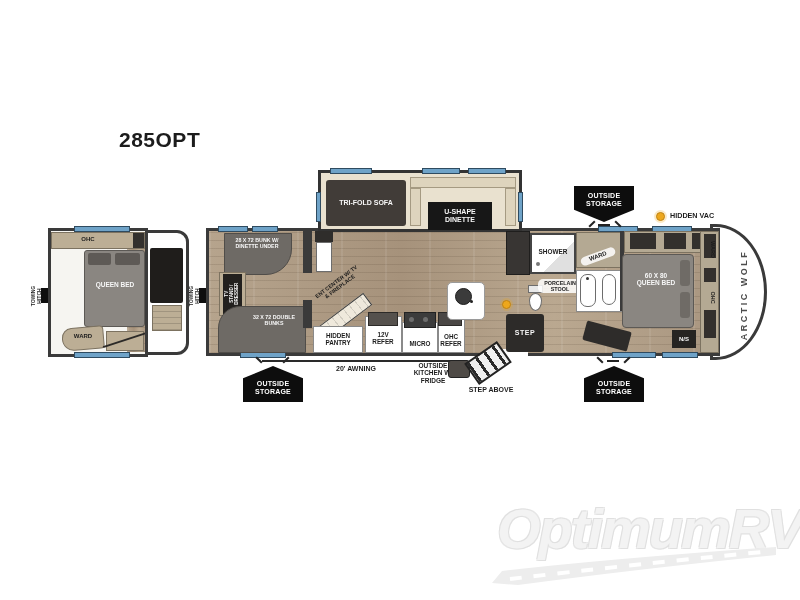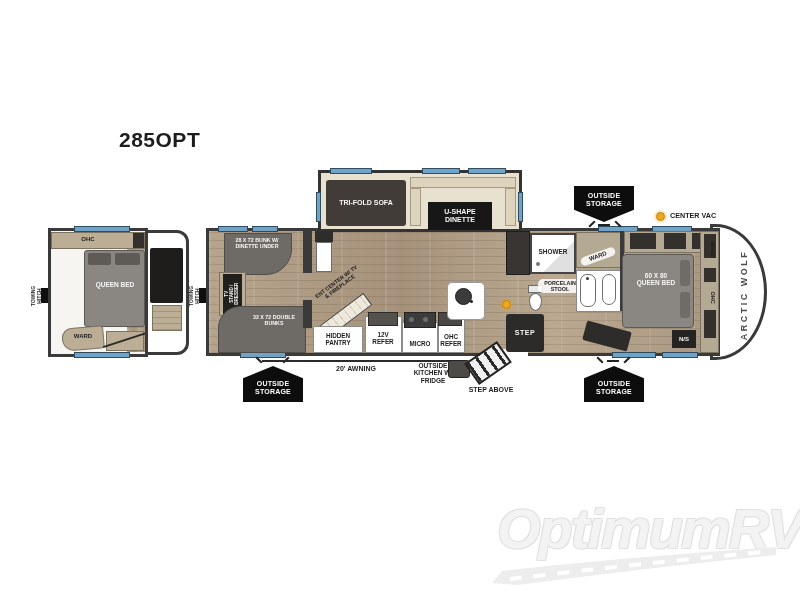--- a/index.html
+++ b/index.html
@@ -188,21 +188,21 @@
   </div>
 
   <div class="abs tan" style="left:700px; top:231px; width:19px; height:122px; background:#b4a993;"></div>
   <div class="abs" style="left:704px; top:234px; width:12px; height:24px; background:#33302d;"></div>
   <div class="abs" style="left:704px; top:268px; width:12px; height:14px; background:#33302d;"></div>
   <div class="abs" style="left:704px; top:310px; width:12px; height:28px; background:#33302d;"></div>
   <div class="lbl" style="left:691px; top:245px; width:40px; height:9px; font-size:5.5px; transform:rotate(90deg);">WARD</div>
   <div class="lbl" style="left:695px; top:293px; width:32px; height:9px; font-size:5.5px; transform:rotate(90deg);">OHC</div>
 
   <div class="vac-dot" style="left:656px; top:212px;"></div>
-  <div class="lbl" style="left:670px; top:212px; width:80px; text-align:left; font-size:7.2px; font-weight:700;">CENTER VAC</div>
+  <div class="lbl" style="left:670px; top:212px; width:80px; text-align:left; font-size:7.2px; font-weight:700;">HIDDEN VAC</div>
 
   <div class="badge badge-down" style="left:574px; top:186px; width:60px; height:36px;">
     <span style="width:44px;">OUTSIDE STORAGE</span>
   </div>
   <div class="abs" style="left:588px; top:223px; width:8px; height:2px; background:#222; transform:rotate(-45deg);"></div>
   <div class="abs" style="left:598px; top:224px; width:12px; height:2px; background:#222;"></div>
   <div class="abs" style="left:614px; top:223px; width:8px; height:2px; background:#222; transform:rotate(45deg);"></div>
 
   <div class="badge badge-up" style="left:243px; top:366px; width:60px; height:36px;">
     <span style="width:44px;">OUTSIDE STORAGE</span>

